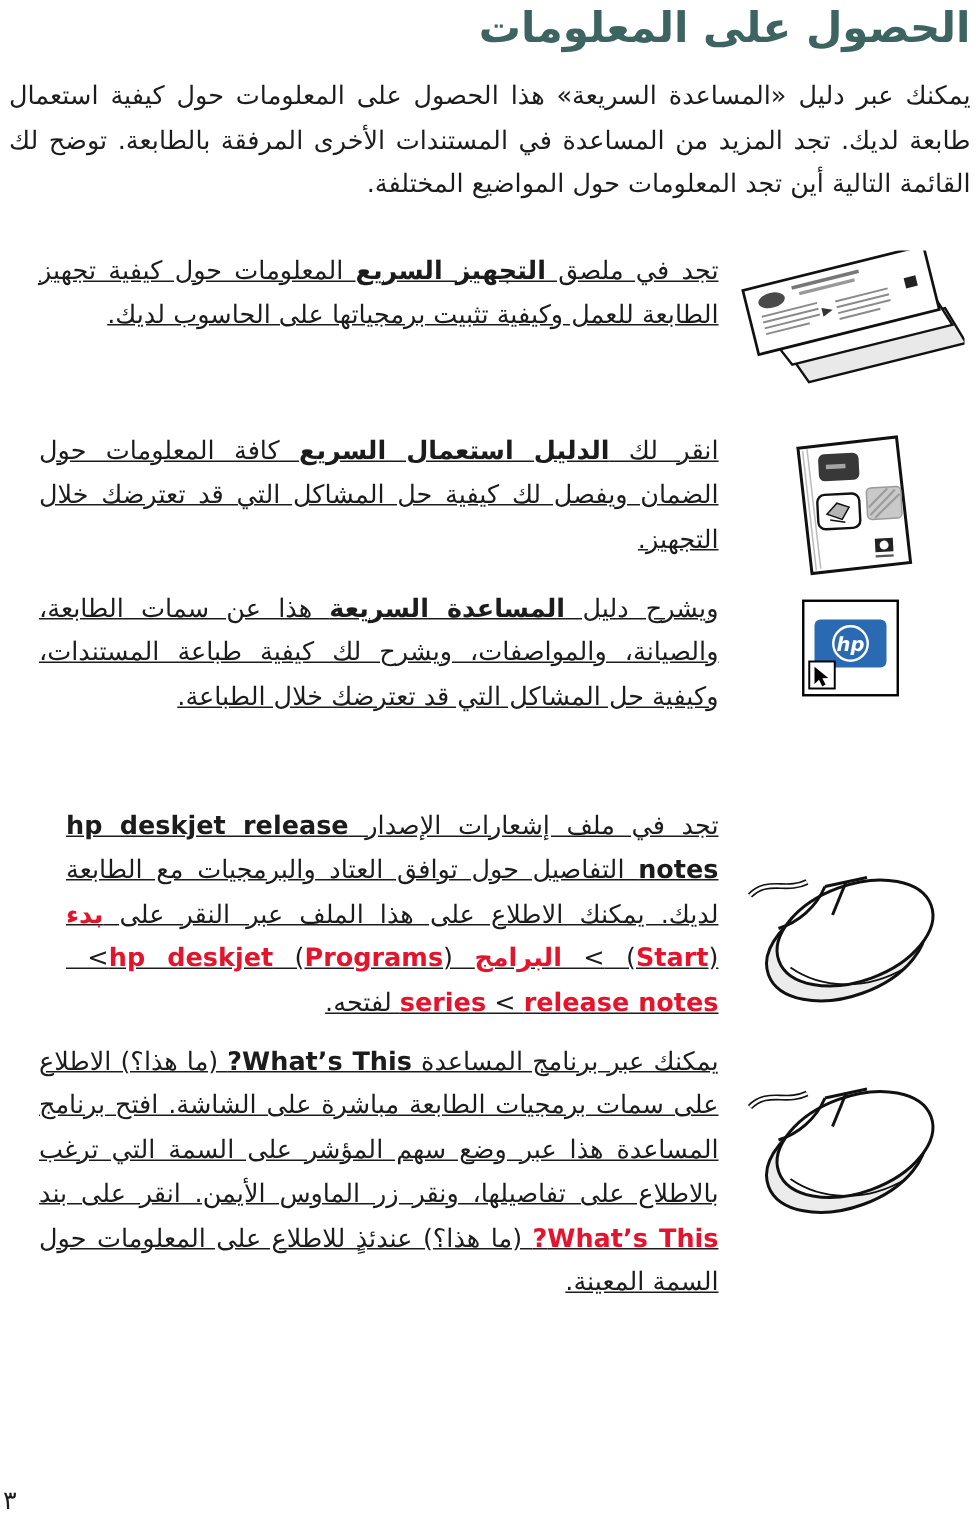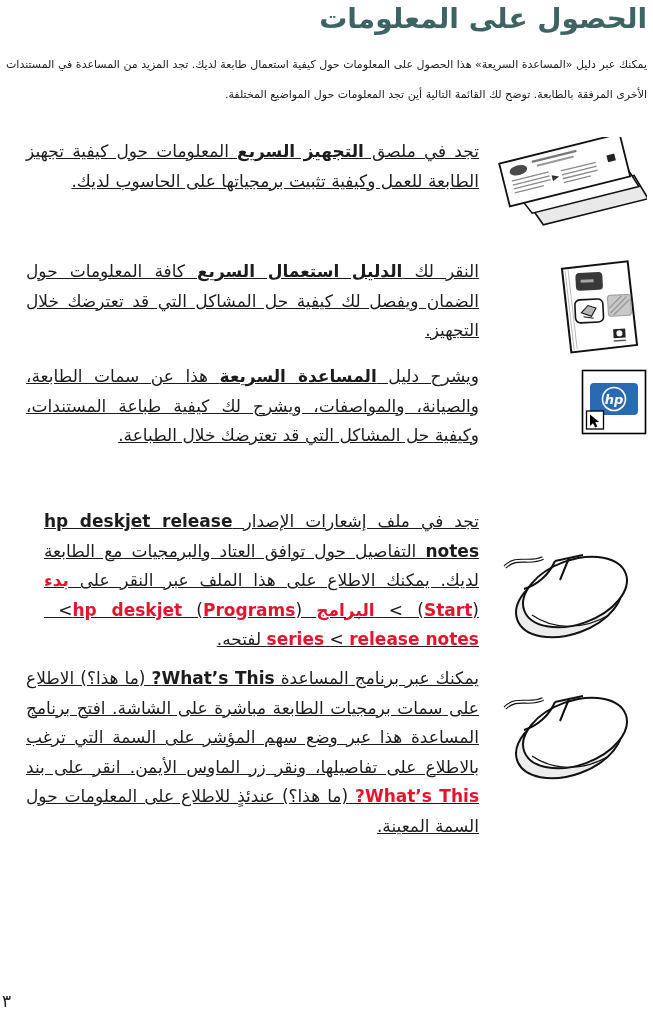--- a/index.html
+++ b/index.html
@@ -17,38 +17,39 @@
     margin:2px 6px 14px 0;
     text-align:right;
     font-size:28px;
     line-height:34px;
     font-weight:700;
     color:#3d6461;
     padding-left:12px;
   }
   .intro {
     margin:0 6px 0 6px;
-    font-size:11px;
+    font-size:17px;
     line-height:29.5px;
     text-align:justify;
   }
   .sections { margin-top:28px; }
   .section-row {
     display:flex;
     align-items:flex-start;
     padding:0 6px;
   }
   .section-row:nth-child(1) { height:120px; }
   .section-row:nth-child(2) { height:105px; }
   .section-row:nth-child(3) { height:145px; }
   .section-row:nth-child(4) { height:157px;padding-left:24px; }
   .section-row:nth-child(5) { height:150px; }
   .icon-col {
     flex:0 0 160px;
     display:flex;
+    justify-content:center;
   }
   .section-row:nth-child(3) .icon-col { padding-top:7px; }
   .section-row:nth-child(4) .icon-col { padding-top:36px; }
   .section-row:nth-child(5) .icon-col { padding-top:20px; }
   .section-text {
     flex:1 1 auto;
     margin:0 8px 0 20px;
     font-size:17px;
     line-height:29.5px;
     text-align:justify;
@@ -122,21 +123,21 @@
           <line x1="63" y1="57" x2="80" y2="41"></line>
                 <line x1="66" y1="59" x2="83" y2="44"></line>
           <line x1="62" y1="52" x2="75" y2="40"></line>
         </g>
         <rect x="65" y="73" width="12" height="9" fill="#222"></rect>
         <circle cx="71" cy="77.5" r="3" fill="#fff"></circle>
         <rect x="65" y="84" width="12" height="1.5" fill="#555"></rect>
       </g>
     </svg>
         </div>
-        <p class="section-text"><span class="">النقر لك </span><span class="b">الدليل استعمال السريع</span><span class=""> كافة المعلومات حول الضمان ويفصل لك كيفية حل المشاكل التي قد تعترضك خلال التجهيز.</span></p>
+        <p class="section-text"><span class="">انقر لك </span><span class="b">الدليل استعمال السريع</span><span class=""> كافة المعلومات حول الضمان ويفصل لك كيفية حل المشاكل التي قد تعترضك خلال التجهيز.</span></p>
       </div>
       <div class="section-row">
         <div class="icon-col">
     <svg width="66" height="66" viewBox="0 0 66 66">
       <rect x="1.5" y="1.5" width="63" height="63" fill="#ffffff" stroke="#000" stroke-width="1.6"></rect>
       <rect x="9" y="14" width="48" height="32" rx="4" fill="#2a6ab3"></rect>
       <circle cx="33" cy="30" r="11.5" fill="none" stroke="#ffffff" stroke-width="1.6"></circle>
       <text x="33" y="35" font-family="DejaVu Sans, sans-serif" font-size="13" font-style="italic" font-weight="700" fill="#ffffff" text-anchor="middle">hp</text>
       <rect x="5.5" y="42" width="17" height="18" fill="#ffffff" stroke="#000" stroke-width="1.3"></rect>
       <polygon points="9,45.5 9,57 12,54.2 14.2,58.6 16.4,57.4 14.2,53.2 18.2,53" fill="#000"></polygon>

